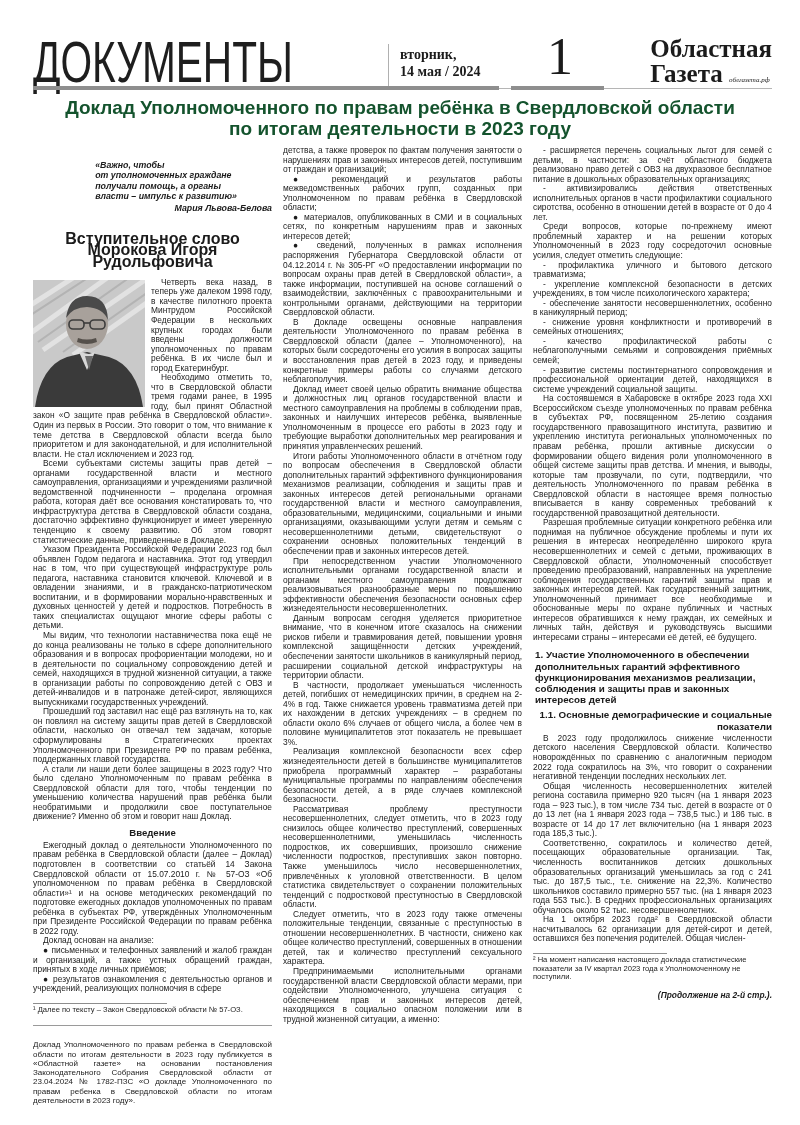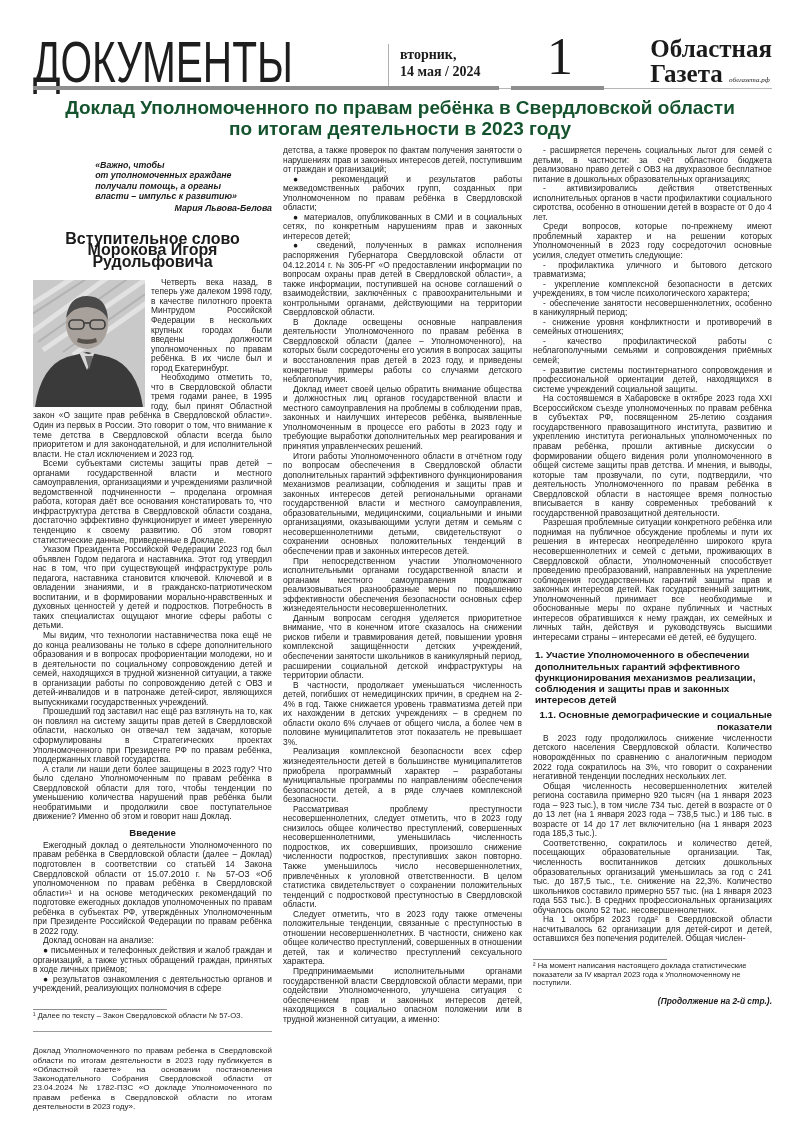--- a/index.html
+++ b/index.html
@@ -24,21 +24,21 @@
   .art-title{position:absolute;left:55px;right:55px;top:97px;text-align:center;
         font-weight:700;font-size:19px;line-height:21px;color:#14532d;white-space:pre-line;}
   
   .cols{position:absolute;left:33px;right:28px;top:146px;bottom:6px;display:flex;gap:11px;}
   .col{flex:1 1 0;min-width:0;font-size:8.4px;line-height:9.55px;text-align:justify;}
   .blk{margin:0;}
   .indent{text-indent:10px;}
   .h-center{font-weight:700;text-align:center;font-size:9.6px;line-height:11px;margin:5px 0 3px;text-indent:0;}
   .h-num{font-weight:700;text-align:left;font-size:9.8px;line-height:11.2px;margin:7px 2px 4px;text-indent:0;}
   .h-sub{font-weight:700;text-align:right;font-size:9.8px;line-height:11.2px;margin:1px 0 2px;text-indent:0;}
-  .footnote{font-size:7.6px;line-height:8.8px;margin-top:15px;padding-top:3px;position:relative;text-align:left;}
+  .footnote{font-size:7.6px;line-height:8.8px;margin-top:9px;padding-top:3px;position:relative;text-align:left;}
   .footnote::before{content:"";position:absolute;left:0;top:0;width:56%;border-top:1px solid #8d8d8d;}
   .pubnote{font-size:8px;line-height:9.2px;margin-top:11px;padding-top:15px;position:relative;text-align:justify;}
   .pubnote::before{content:"";position:absolute;left:0;top:0;width:100%;border-top:1px solid #9a9a9a;}
   .continued{font-weight:700;font-style:italic;text-align:right;margin-top:9px;text-indent:0;}
   
   .epigraph{font-weight:700;font-style:italic;font-size:8.8px;line-height:10.6px;
         width:74%;margin:3px 0 9px auto;text-align:left;white-space:pre-line;}
   .epigraph-author{text-align:right;margin-top:1px;}
   .intro-h{font-weight:700;text-align:center;font-size:16px;line-height:11.2px;
         margin:2px 0 11px;white-space:pre-line;}
@@ -108,21 +108,21 @@
       <div class="blk indent">Четверть века назад, в теперь уже далеком 1998 году, в качестве пилотного проекта Минтрудом Российской Федерации в нескольких крупных городах были введены должности уполномоченных по правам ребёнка. В их числе был и город Екатеринбург.</div>
           <div class="blk indent">Необходимо отметить то, что в Свердловской области тремя годами ранее, в 1995 году, был принят Областной закон «О защите прав ребёнка в Свердловской области». Один из первых в России. Это говорит о том, что внимание к теме детства в Свердловской области всегда было приоритетом и для законодательной, и для исполнительной власти. Не стал исключением и 2023 год.</div>
           <div class="blk indent">Всеми субъектами системы защиты прав детей – органами государственной власти и местного самоуправления, организациями и учреждениями различной ведомственной подчиненности – проделана огромная работа, которая даёт все основания констатировать то, что инфраструктура детства в Свердловской области создана, достаточно эффективно функционирует и имеет уверенную тенденцию к своему развитию. Об этом говорят статистические данные, приведенные в Докладе.</div>
           <div class="blk indent">Указом Президента Российской Федерации 2023 год был объявлен Годом педагога и наставника. Этот год утвердил нас в том, что при существующей инфраструктуре роль педагога, наставника становится ключевой. Ключевой и в овладении знаниями, и в гражданско-патриотическом воспитании, и в формировании морально-нравственных и духовных ценностей у детей и подростков. Потребность в таких специалистах ощущают многие сферы работы с детьми.</div>
           <div class="blk indent">Мы видим, что технологии наставничества пока ещё не до конца реализованы не только в сфере дополнительного образования и в вопросах профориентации молодежи, но и в деятельности по социальному сопровождению детей и семей, находящихся в трудной жизненной ситуации, а также в организации работы по сопровождению детей с ОВЗ и детей-инвалидов и в патронаже детей-сирот, являющихся выпускниками государственных учреждений.</div>
           <div class="blk indent">Прошедший год заставил нас ещё раз взглянуть на то, как он повлиял на систему защиты прав детей в Свердловской области, насколько он отвечал тем задачам, которые сформулированы в Стратегических проектах Уполномоченного при Президенте РФ по правам ребёнка, поддержанных главой государства.</div>
           <div class="blk indent">А стали ли наши дети более защищены в 2023 году? Что было сделано Уполномоченным по правам ребёнка в Свердловской области для того, чтобы тенденции по уменьшению количества нарушений прав ребёнка были необратимыми и продолжили свое поступательное движение? Именно об этом и говорит наш Доклад.</div>
           <div class="blk h-center">Введение</div>
           <div class="blk indent">Ежегодный доклад о деятельности Уполномоченного по правам ребёнка в Свердловской области (далее – Доклад) подготовлен в соответствии со статьёй 14 Закона Свердловской области от 15.07.2010 г. № 57-ОЗ «Об уполномоченном по правам ребёнка в Свердловской области»¹ и на основе методических рекомендаций по подготовке ежегодных докладов уполномоченных по правам ребёнка в субъектах РФ, утверждённых Уполномоченным при Президенте Российской Федерации по правам ребёнка в 2022 году.</div>
           <div class="blk indent">Доклад основан на анализе:</div>
-          <div class="blk indent">● письменных и телефонных действия и жалоб граждан и организаций, а также устных обращений граждан, принятых в ходе личных приёмов;</div>
+          <div class="blk indent">● письменных и телефонных заявлений и жалоб граждан и организаций, а также устных обращений граждан, принятых в ходе личных приёмов;</div>
           <div class="blk indent">● результатов ознакомления с деятельностью органов и учреждений, реализующих полномочия в сфере</div>
           <div class="blk footnote">¹ Далее по тексту – Закон Свердловской области № 57-ОЗ.</div>
           <div class="blk pubnote">Доклад Уполномоченного по правам ребенка в Свердловской области по итогам деятельности в 2023 году публикуется в «Областной газете» на основании постановления Законодательного Собрания Свердловской области от 23.04.2024 № 1782-ПЗС «О докладе Уполномоченного по правам ребенка в Свердловской области по итогам деятельности в 2023 году».</div>
         </div>
     </div>
 
     <div class="col">
         <div class="blk">детства, а также проверок по фактам получения занятости о нарушениях прав и законных интересов детей, поступившим от граждан и организаций;</div>
         <div class="blk indent">● рекомендаций и результатов работы межведомственных рабочих групп, созданных при Уполномоченном по правам ребёнка в Свердловской области;</div>
         <div class="blk indent">● материалов, опубликованных в СМИ и в социальных сетях, по конкретным нарушениям прав и законных интересов детей;</div>

